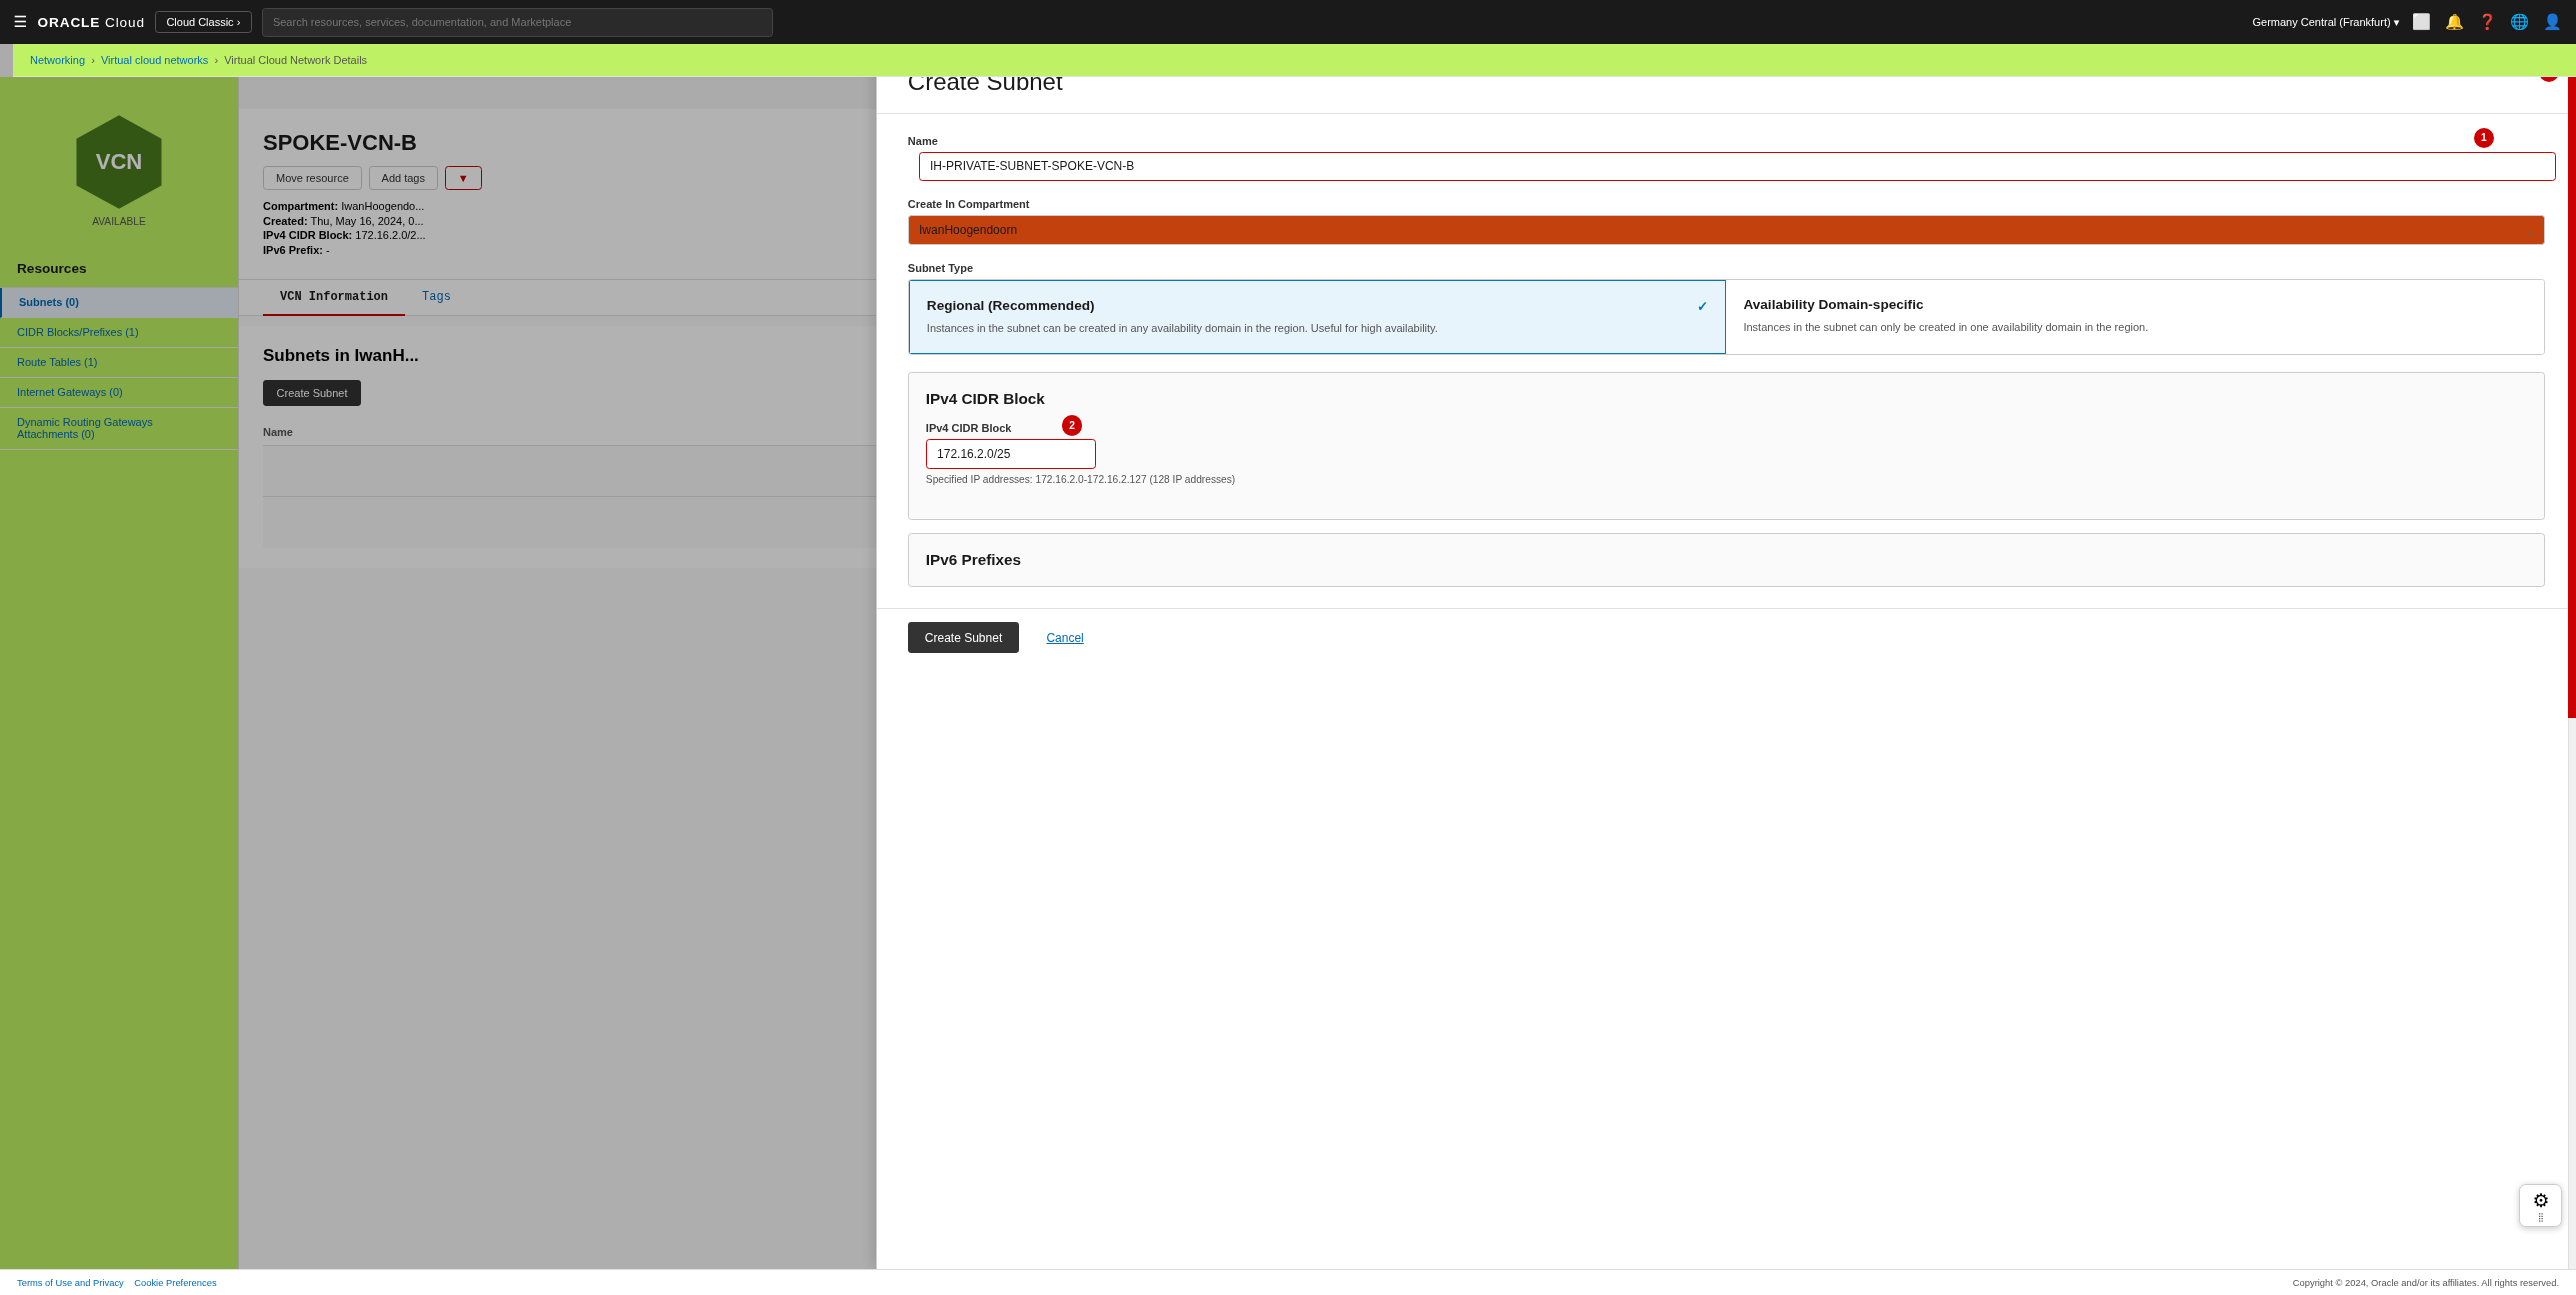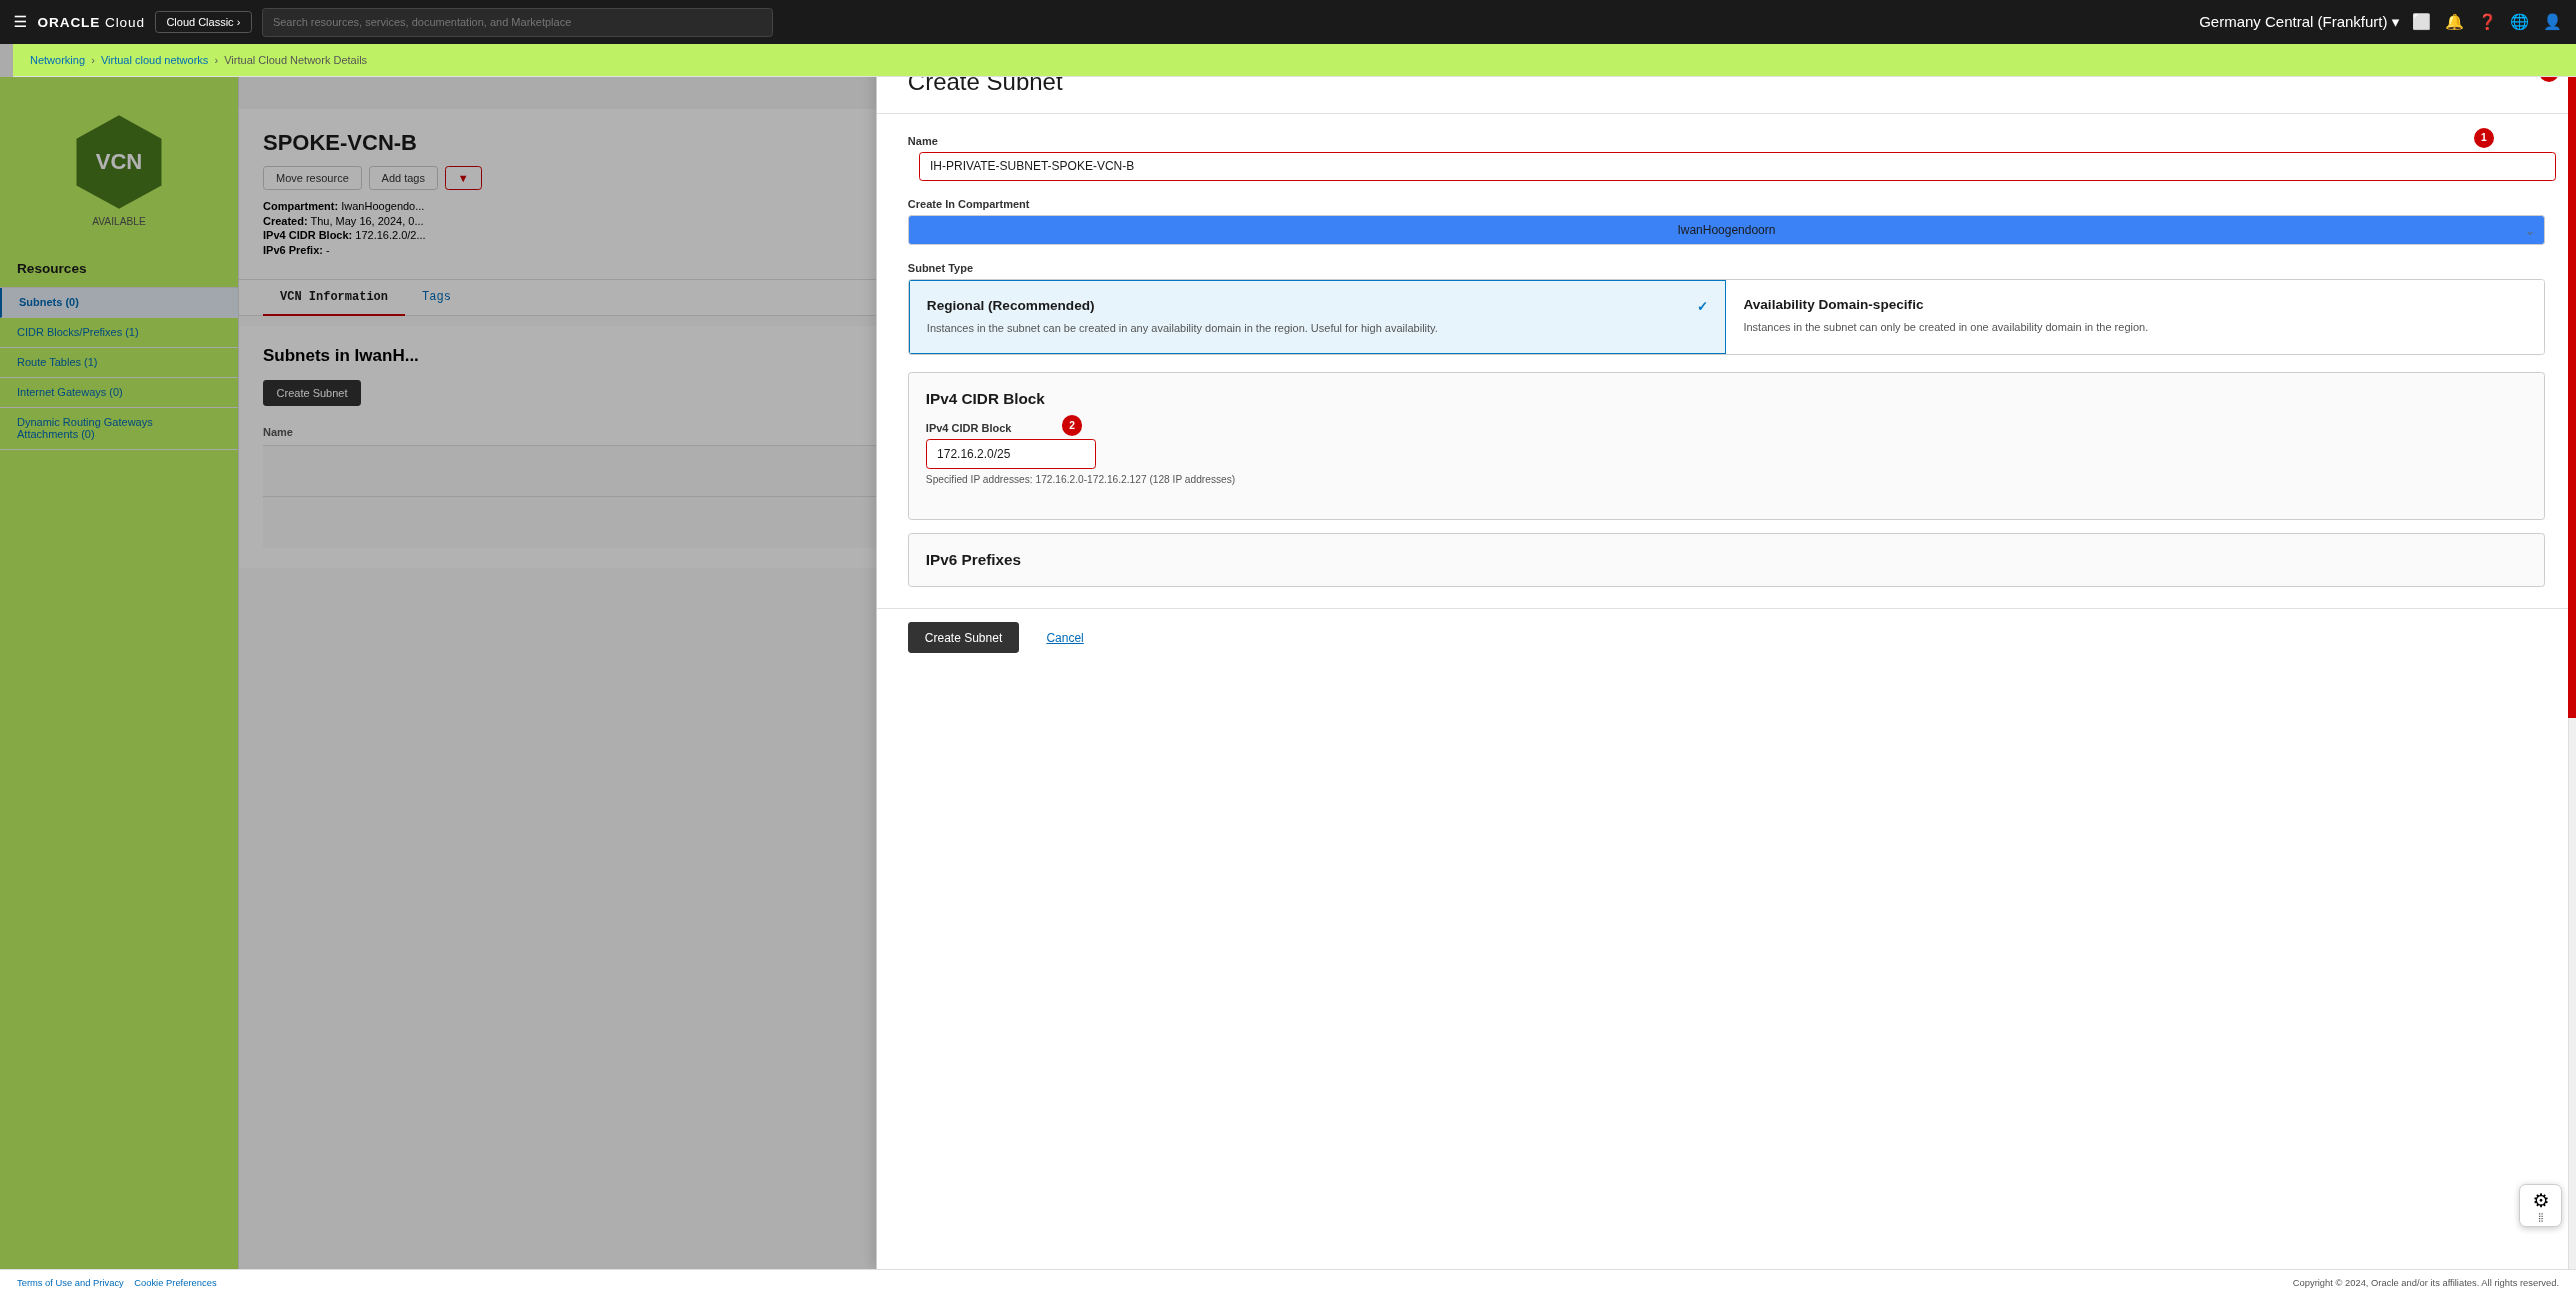--- a/index.html
+++ b/index.html
@@ -47,21 +47,21 @@
       margin-left: auto;
       display: flex;
       align-items: center;
       gap: 13.6px;
       color: #fff;
     }
     .nav-region {
       display: flex;
       align-items: center;
       gap: 3.4px;
-      font-size: 15px;
+      font-size: 11px;
       cursor: pointer;
     }
     .nav-icon { font-size: 15.3px; cursor: pointer; color: #ccc; }
 
     
     .sidebar {
       width: 239px;
       background: #bef264;
       border-right: 0.9px solid #ddd;
       overflow-y: auto;
@@ -261,23 +261,22 @@
       background: #fff;
     }
     .form-input.highlighted { border: 1.7px solid #c00; margin-left: 11px; }
     .form-select {
       width: 100%;
       border: 0.9px solid #ccc;
       border-radius: 3.4px;
       padding: 6.8px 10.2px;
       font-size: 12px;
       color: #1a1a1a;
-      background: #3b82f6;
+      background: #c2410c;
       appearance: none;
-      text-align: center;
     }
     .select-wrapper {
       position: relative;
     }
     .select-wrapper::after {
       content: '⌃';
       position: absolute;
       right: 10.2px;
       top: 50%;
       transform: translateY(-50%) rotate(180deg);

